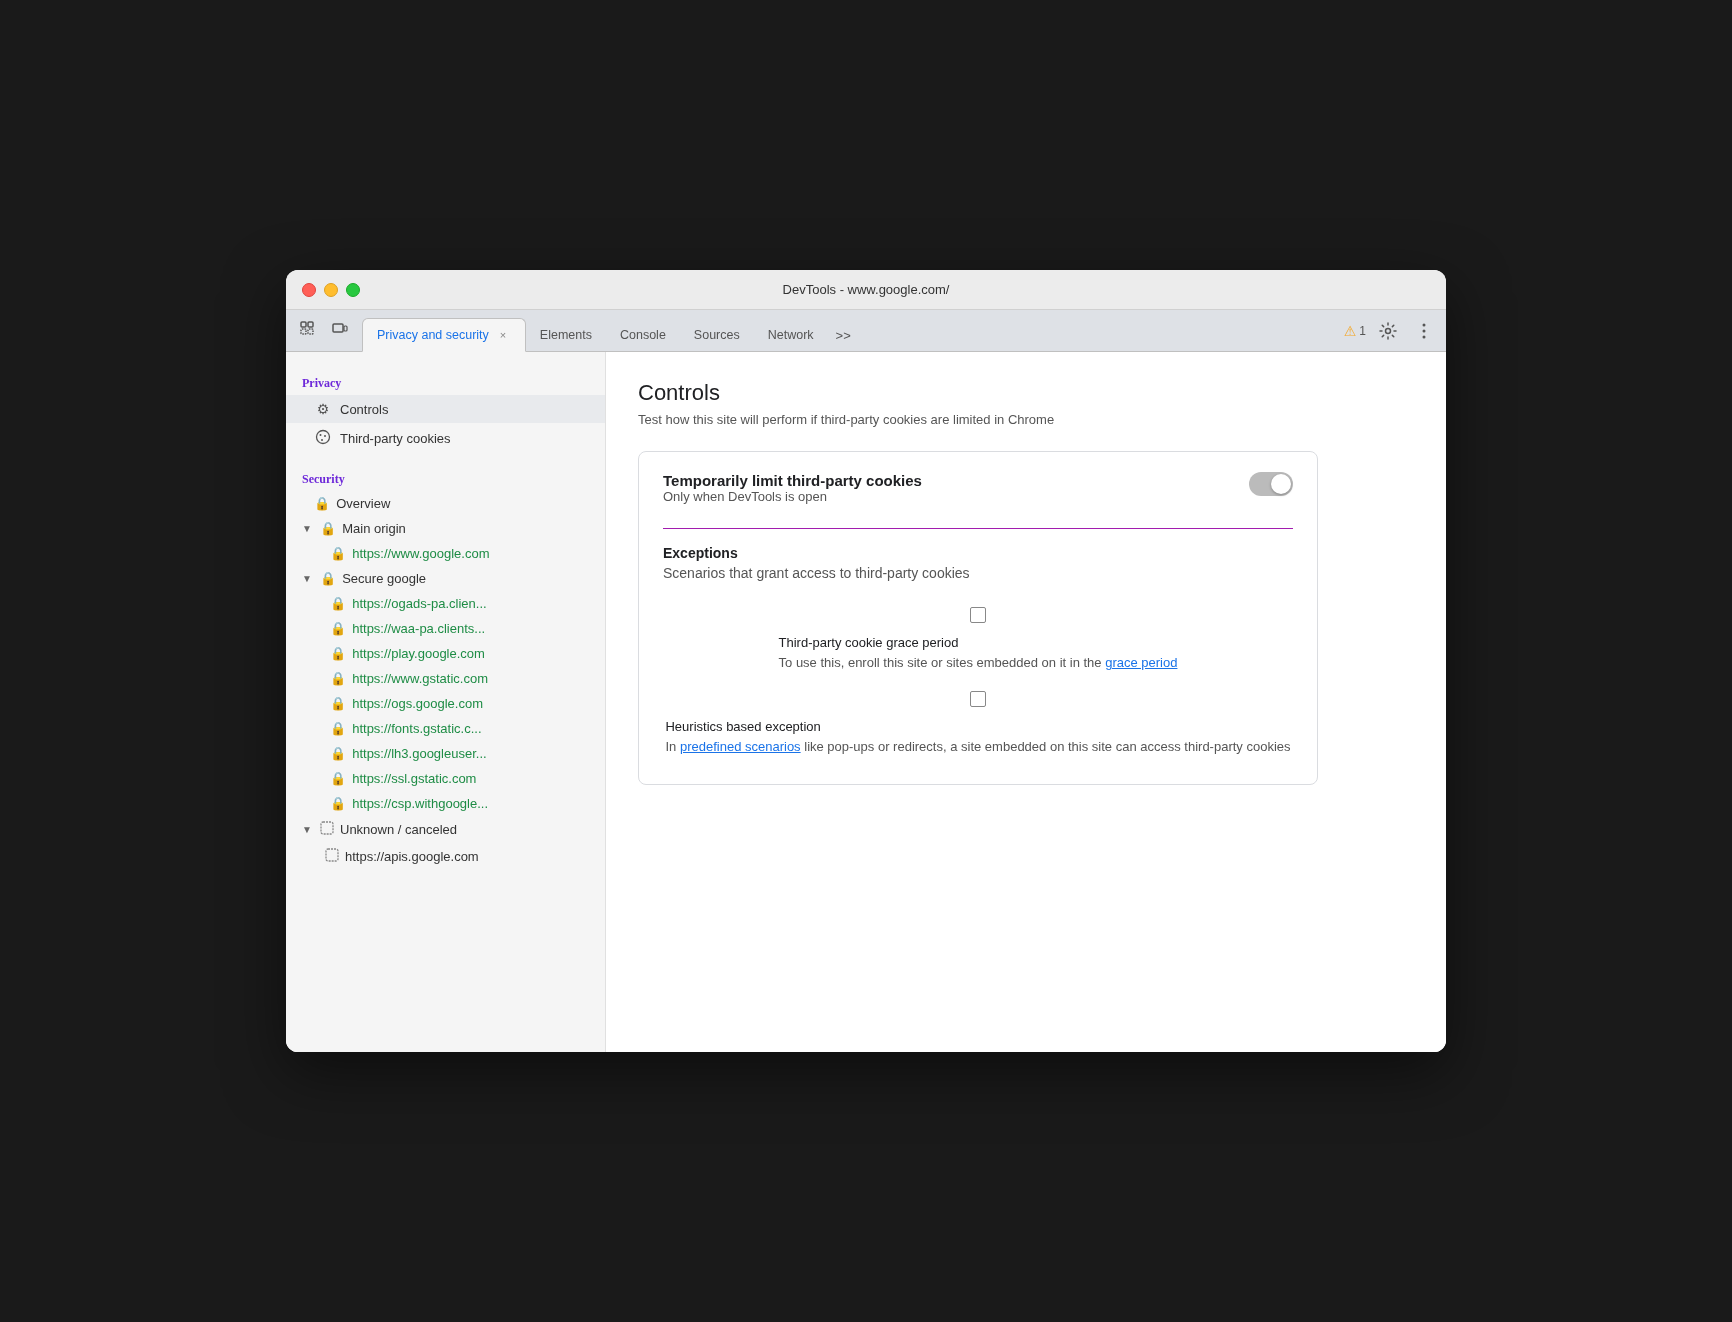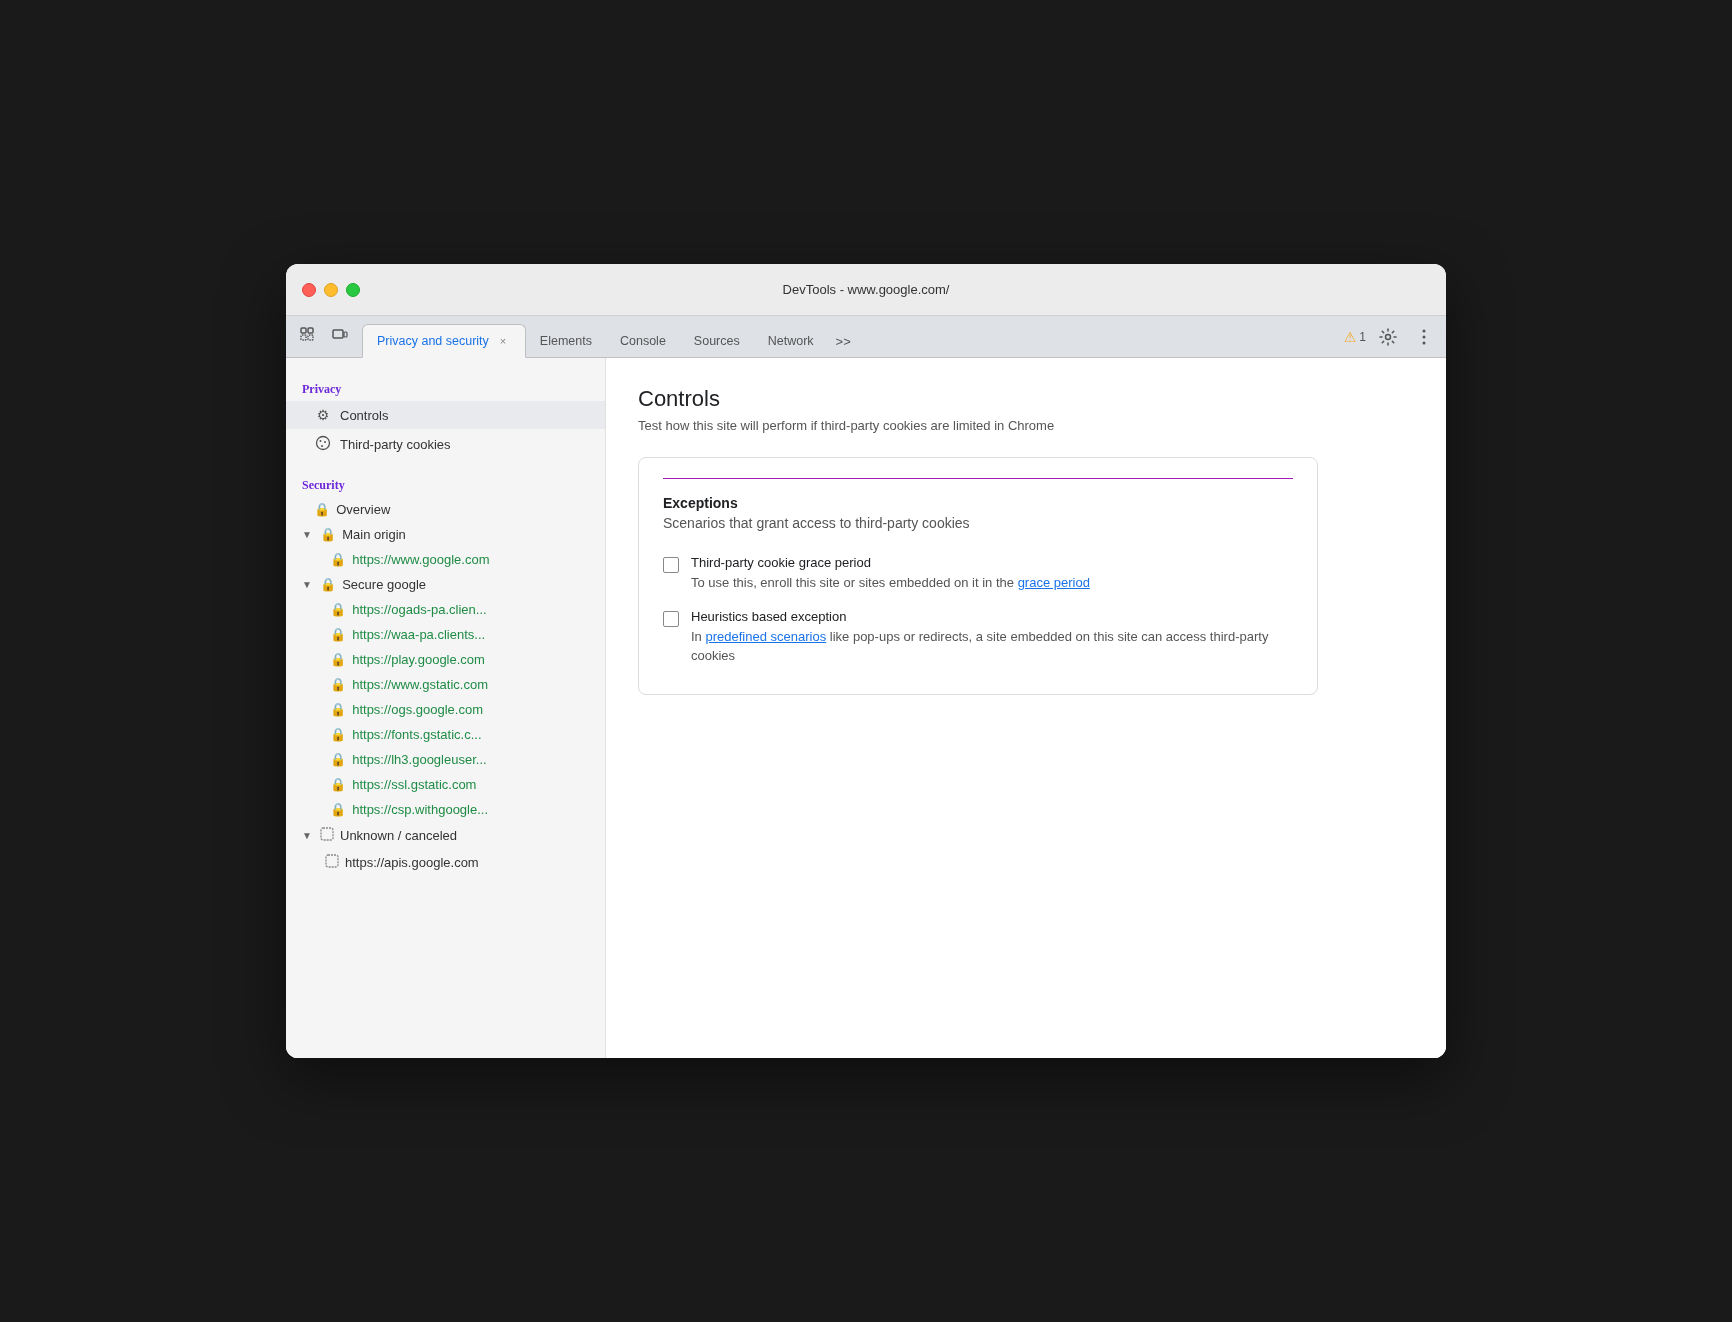--- a/index.html
+++ b/index.html
@@ -16,21 +16,21 @@
       width: 1160px;
       background: #f5f5f5;
       border-radius: 12px;
       overflow: hidden;
       box-shadow: 0 20px 60px rgba(0,0,0,0.5);
     }
 
     
     .titlebar {
       background: #ececec;
-      height: 52px;
+      height: 40px;
       display: flex;
       align-items: center;
       padding: 0 16px;
       border-bottom: 1px solid #d0d0d0;
       position: relative;
     }
     .traffic-lights {
       display: flex;
       gap: 8px;
       align-items: center;
@@ -315,23 +315,24 @@
       margin-bottom: 4px;
     }
     .exceptions-subtitle {
       font-size: 14px;
       color: #555;
       margin-bottom: 16px;
     }
 
     .exception-item {
       display: flex;
-      align-items: flex-start;
+      align-items: center;
       gap: 12px;
       padding: 8px 0;
+      flex-direction: column;
     }
     .exception-checkbox {
       width: 16px;
       height: 16px;
       border: 1.5px solid #888;
       border-radius: 2px;
       margin-top: 2px;
       flex-shrink: 0;
       cursor: pointer;
       background: white;
@@ -530,20 +531,27 @@
         </span>
         <span style="color:#333; font-size:13px;">https://apis.google.com</span>
       </div>
     </div>
 
     <div class="right-panel">
       <h1 class="panel-title">Controls</h1>
       <p class="panel-subtitle">Test how this site will perform if third-party cookies are limited in Chrome</p>
 
       <div class="card">
+        <div class="card-header">
+          <div>
+            <div class="card-title">Temporarily limit third-party cookies</div>
+            <div class="card-subtitle">Only when DevTools is open</div>
+          </div>
+          <div class="toggle"></div>
+        </div>
 
         <div class="exceptions-section">
           <div class="exceptions-title">Exceptions</div>
           <div class="exceptions-subtitle">Scenarios that grant access to third-party cookies</div>
 
           <div class="exception-item">
             <div class="exception-checkbox"></div>
             <div class="exception-content">
               <div class="exception-title">Third-party cookie grace period</div>
               <div class="exception-desc">

